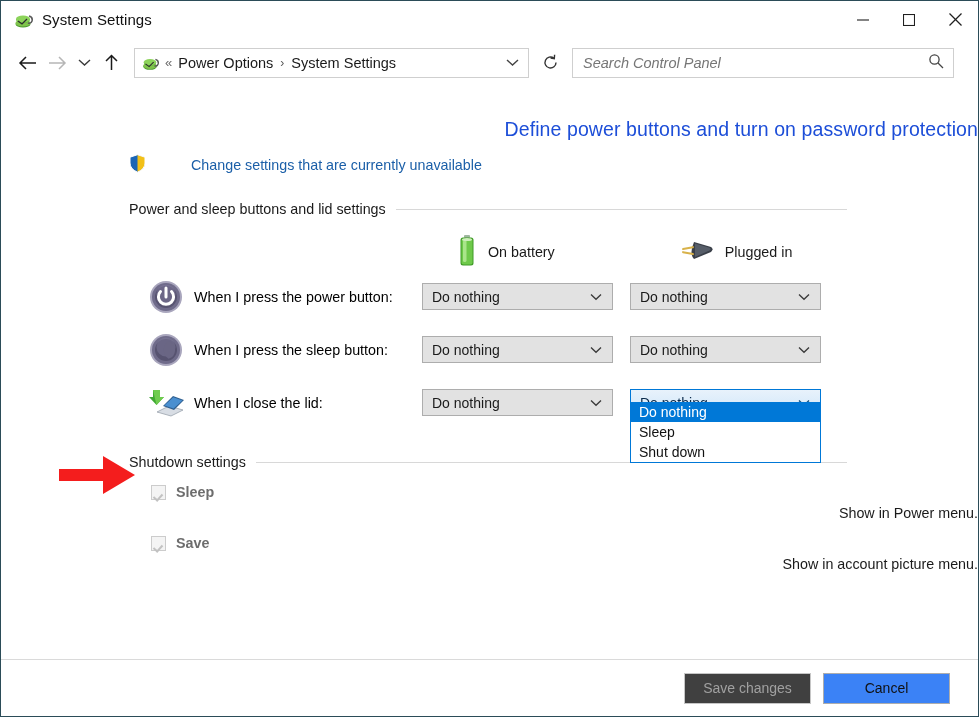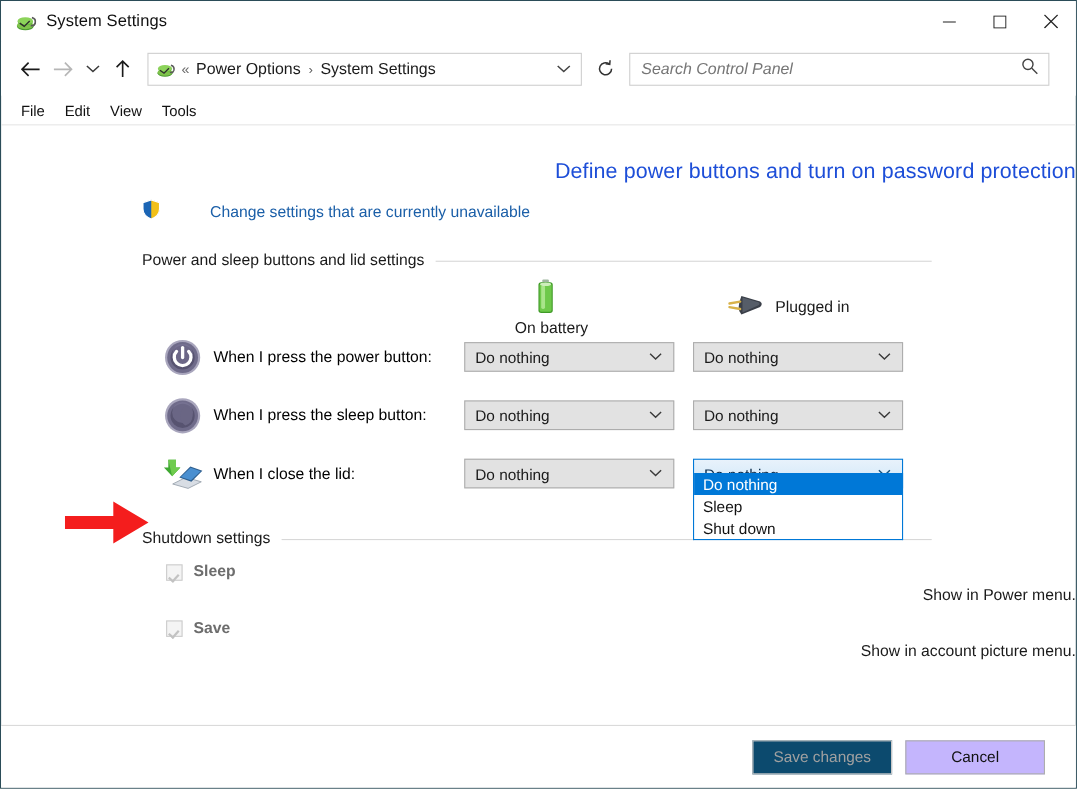--- a/index.html
+++ b/index.html
@@ -218,21 +218,21 @@
     align-items: center;
     margin-top: 17px;
     height: 36px;
   }
   .col-head {
     display: flex;
     align-items: center;
     font-size: 14.3px;
     color: #1a1a1a;
   }
-  .col-head.battery { margin-left: 328px; flex-direction: column; }
+  .col-head.battery { margin-left: 328px; }
   .col-head.plug { margin-left: 125px; }
   .col-head .ctxt { margin-left: 11px; }
 
   .setting-row {
     display: flex;
     align-items: center;
     height: 53px;
     position: relative;
   }
   .row-icon {
@@ -358,22 +358,22 @@
     box-sizing: border-box;
     display: flex;
     align-items: center;
     justify-content: center;
     font-size: 14px;
     border: 1px solid #adadad;
     background: #e1e1e1;
     color: #111;
     margin-left: 12px;
   }
-  .btn.disabled { color: #a0a0a0; border-color: #c6c6c6; background: #0c4a6e; }
-  .btn.enabled { background: #c4b5fd; }
+  .btn.disabled { color: #a0a0a0; border-color: #c6c6c6; background: #404040; }
+  .btn.enabled { background: #3b82f6; }
 
   
   .annot-arrow {
     position: absolute;
     left: 58px;
     top: 452px;
     width: 78px;
     height: 44px;
     z-index: 9;
     pointer-events: none;
@@ -471,26 +471,20 @@
       <span class="ph">Search Control Panel</span>
       <span class="mag">
         <svg width="16" height="16" viewBox="0 0 16 16">
           <circle cx="6.5" cy="6.5" r="4.6" fill="none" stroke="#444" stroke-width="1.3"></circle>
           <line x1="10" y1="10" x2="15" y2="15" stroke="#444" stroke-width="1.3"></line>
         </svg>
       </span>
     </div>
   </div>
 
-  <div class="menubar">
-    <div class="menu-item">File</div>
-    <div class="menu-item">Edit</div>
-    <div class="menu-item">View</div>
-    <div class="menu-item">Tools</div>
-  </div>
 
   <div class="content">
 
     <div class="page-title">Define power buttons and turn on password protection</div>
 
     <div class="uac-link">
       <span>
         <svg width="17" height="19" viewBox="0 0 17 19">
           <path d="M8.5 0.7 L16 3.2 V9 q0 6 -7.5 9.2 Q1 15 1 9 V3.2 Z" fill="#1b65b5"></path>
           <path d="M8.5 0.7 L16 3.2 V9 q0 6 -7.5 9.2 Z" fill="#f2c018"></path>

